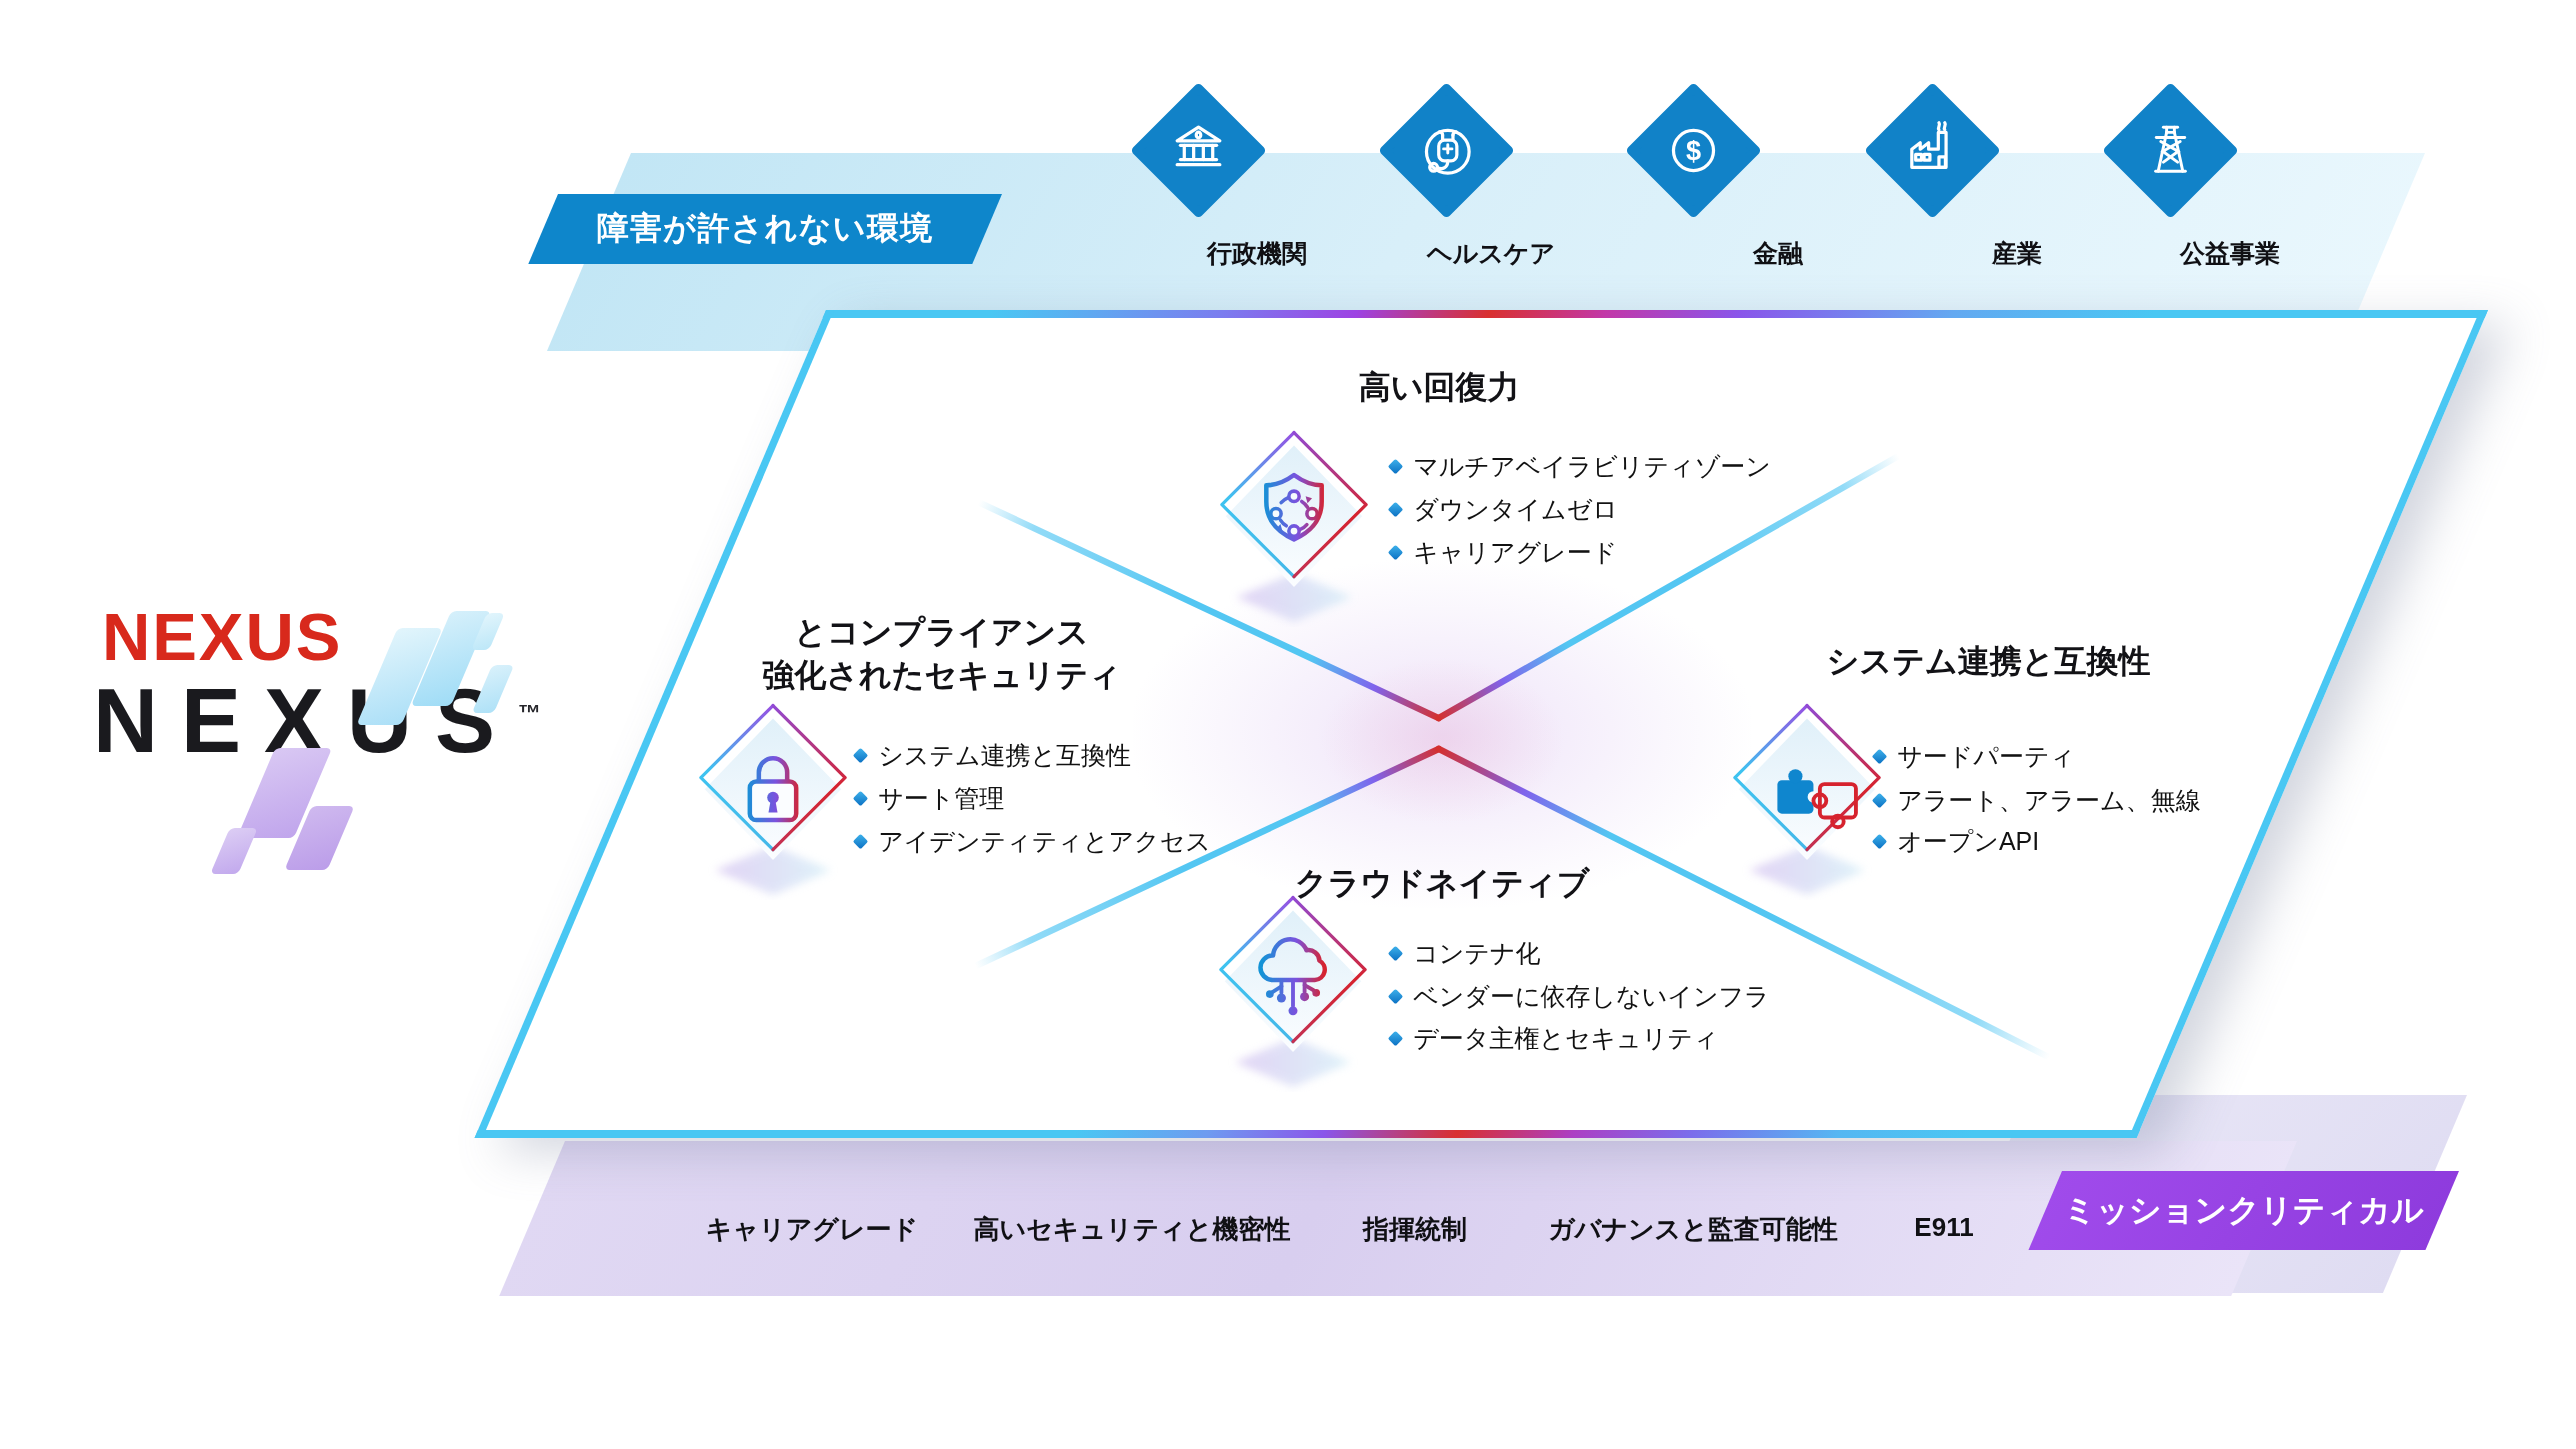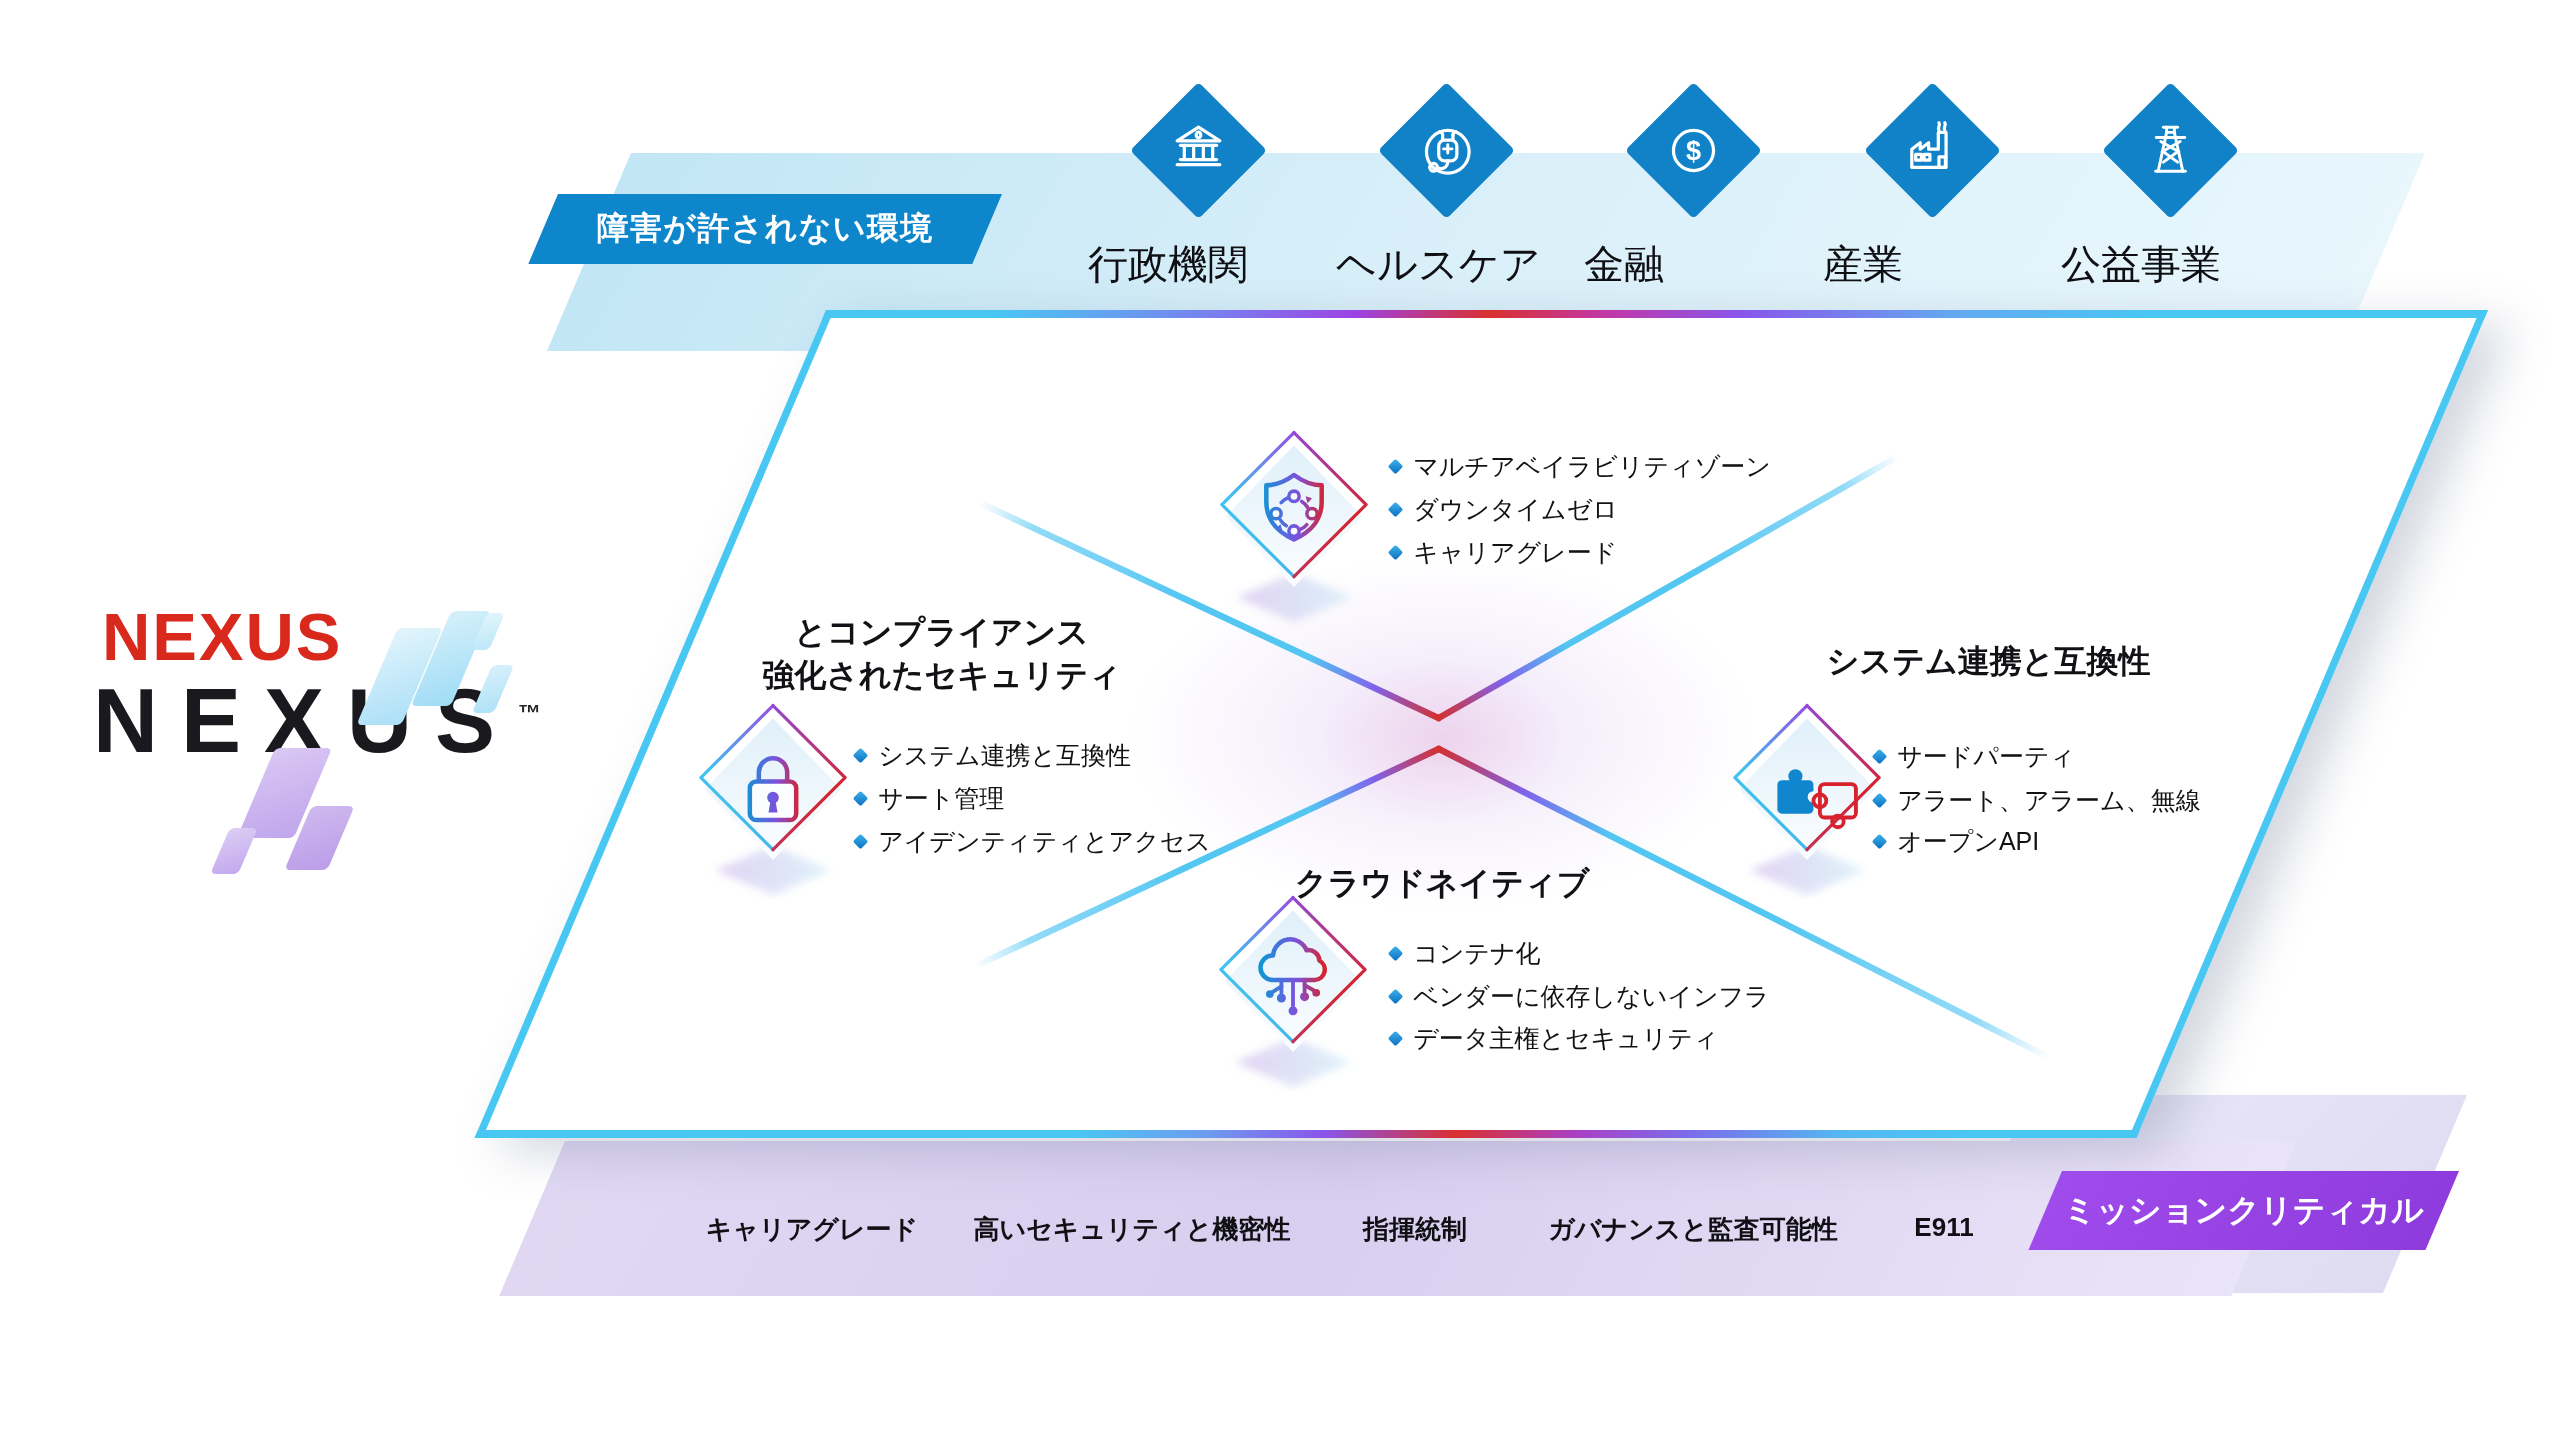--- a/index.html
+++ b/index.html
@@ -11,21 +11,21 @@
 
   
   #top-band{left:631px;top:153px;width:1794px;height:198px;
     background:linear-gradient(100deg,#C2E6F5 0%,#D8EFF9 45%,#E9F7FD 100%);}
   
   #fail-banner{left:558px;top:194px;width:444px;height:70px;background:#0E86CB;}
   #fail-banner .txt{color:#fff;font-size:32px;font-weight:700;letter-spacing:1.3px;white-space:nowrap;}
 
   
   .ind-svg{position:absolute;width:137px;height:137px;}
-  .ind-label{position:absolute;width:219px;top:237px;text-align:left;font-size:40px;font-weight:400;color:#101014;white-space:nowrap;}
+  .ind-label{position:absolute;width:219px;top:237px;text-align:right;font-size:25px;font-weight:700;color:#101014;white-space:nowrap;}
 
   
   #panel{left:826px;top:310px;width:1662px;height:828px;background:#ffffff;
     box-shadow:29px 14px 45px rgba(108,118,148,0.30);}
   #panel .edge{position:absolute;}
   #panel .edge.top{left:0;right:0;top:0;height:7.7px;
     background:linear-gradient(90deg,#49C7F3 0%,#49C7F3 10%,#5FA9F1 16%,#7B7CEF 24%,#9D43E3 32%,#D93030 40%,#C238A8 47%,#8A55EA 55%,#63A9F1 68%,#49C7F3 80%,#49C7F3 100%);}
   #panel .edge.bottom{left:0;right:0;bottom:0;height:7.7px;
     background:linear-gradient(90deg,#49C7F3 0%,#49C7F3 36%,#6E9BF0 44%,#8A55EA 51%,#D93030 59%,#AC3FC4 66%,#7B6CEB 73%,#55B7F2 82%,#49C7F3 90%,#49C7F3 100%);}
   #panel .edge.left{left:0;top:0;bottom:0;width:7.7px;background:#49C7F3;}
@@ -384,20 +384,21 @@
         <stop offset="0.86" stop-color="#7F63EC"></stop>
           <stop offset="1" stop-color="#D4302F"></stop>
       </linearGradient>
     </defs>
     <line x1="1520" y1="780" x2="2234" y2="1115" stroke="url(#lg1)" stroke-width="10" stroke-linecap="round"></line>
     <line x1="2948" y1="708" x2="2234" y2="1115" stroke="url(#lg2)" stroke-width="10" stroke-linecap="round"></line>
     <line x1="1515" y1="1500" x2="2234" y2="1163" stroke="url(#lg3)" stroke-width="10" stroke-linecap="round"></line>
     <line x1="3182" y1="1642" x2="2234" y2="1163" stroke="url(#lg4)" stroke-width="10" stroke-linecap="round"></line>
   </svg>
 
+  <div class="qtitle" style="left:1246px;top:366px;width:386px">高い回復力</div>
   <div class="brow" style="left:1390px;top:451px">
     <span class="bdot"></span>
     <span class="btext">マルチアベイラビリティゾーン</span>
   </div>
   <div class="brow" style="left:1390px;top:494px">
     <span class="bdot"></span>
     <span class="btext">ダウンタイムゼロ</span>
   </div>
   <div class="brow" style="left:1390px;top:537px">
     <span class="bdot"></span>

